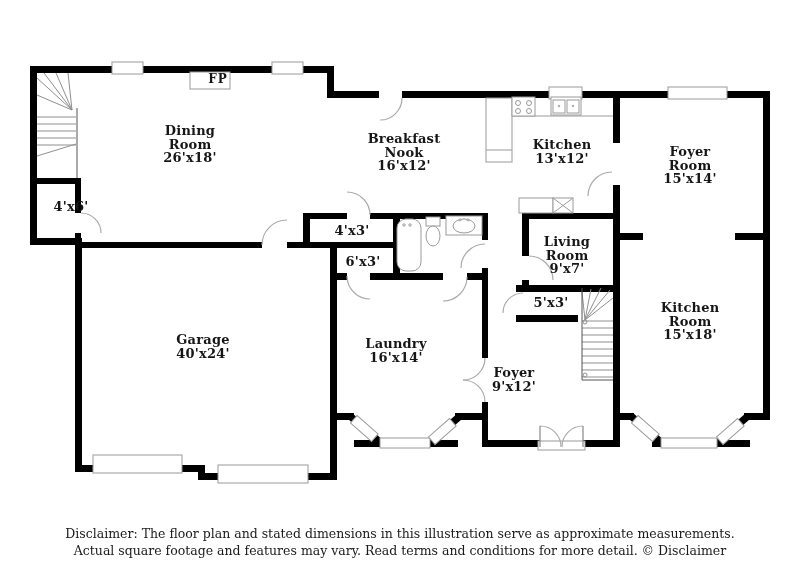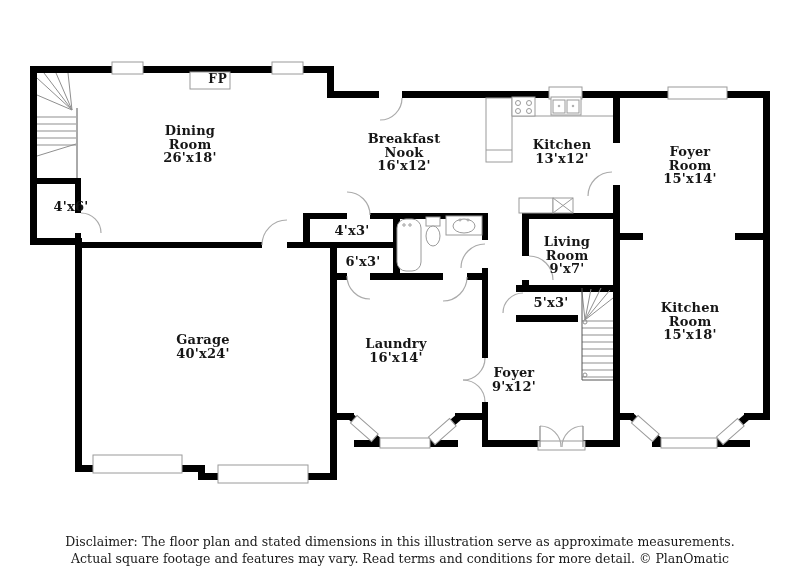--- a/index.html
+++ b/index.html
@@ -5,21 +5,21 @@
   html,body{margin:0;padding:0;background:#fff;}
   #stage{position:relative;width:800px;height:582px;background:#fff;overflow:hidden;
          font-family:"DejaVu Serif",serif;}
   #plan-svg{position:absolute;left:0;top:0;}
   .lbl{position:absolute;transform:translate(-50%,-50%);text-align:center;
        font-weight:700;font-size:13px;line-height:13.5px;letter-spacing:.2px;
        color:#161616;white-space:nowrap;}
   .lbl span{display:block;}
   .lbl-fp{font-size:12px;letter-spacing:1px;margin-left:8px;}
   .disclaimer{position:absolute;left:400px;top:542px;transform:translate(-50%,-50%);
-       text-align:center;font-size:12.5px;line-height:16.5px;color:#1a1a1a;white-space:nowrap;margin-top:8px;}
+       text-align:center;font-size:12.5px;line-height:16.5px;color:#1a1a1a;white-space:nowrap;}
   .disclaimer span{display:block;}
 </style>
 </head>
 <body>
 
 <div id="stage">
 
   <svg id="plan-svg" width="800" height="582" viewBox="0 0 800 582">
 
     <g fill="#000">
@@ -268,16 +268,16 @@
   <div class="lbl" style="left:551px;top:303px">
     <span>5'x3'</span>
   </div>
 
   <div class="lbl lbl-fp" style="left:210px;top:80px">
     <span>FP</span>
   </div>
 
   <div class="disclaimer">
     <span>Disclaimer: The floor plan and stated dimensions in this illustration serve as approximate measurements.</span>
-    <span>Actual square footage and features may vary. Read terms and conditions for more detail. © PlanOmatic</span>
+    <span>Actual square footage and features may vary. Read terms and conditions for more detail. © Disclaimer</span>
   </div>
 
 </div>
 
 </body></html>

